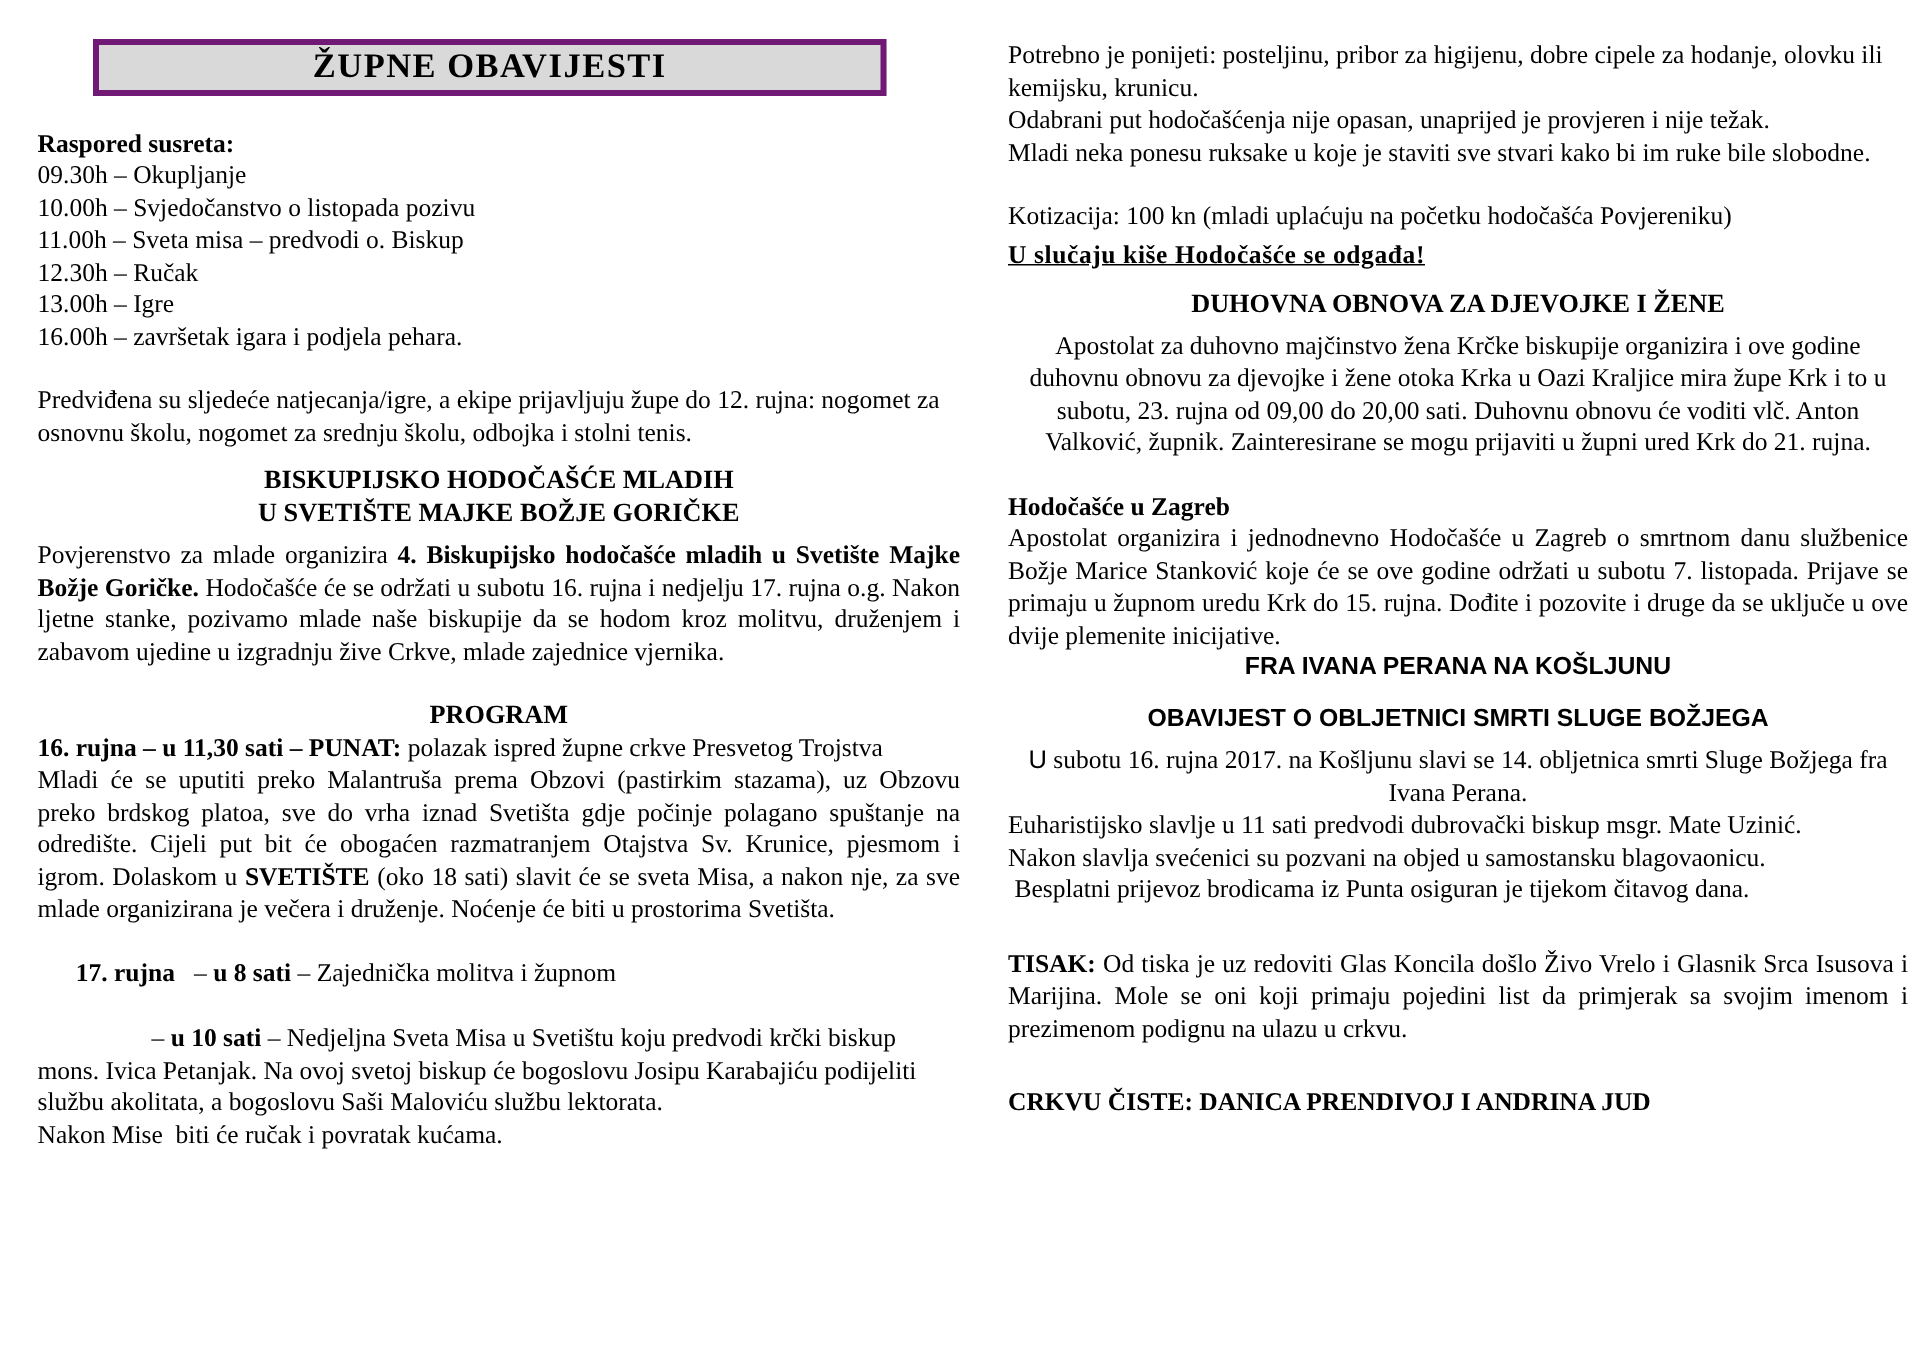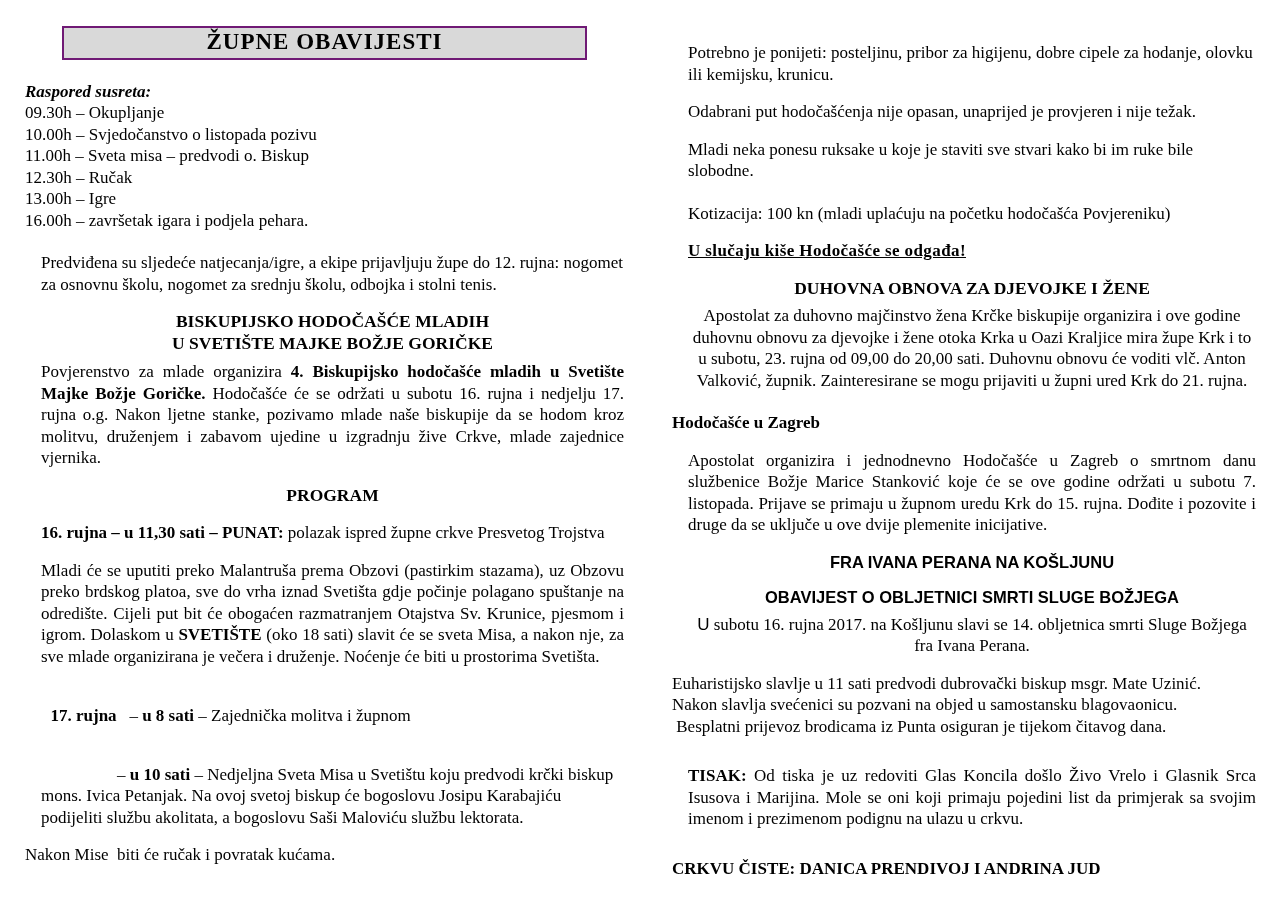--- a/index.html
+++ b/index.html
@@ -5,40 +5,40 @@
   html,body{margin:0;padding:0;}
   body{
     width:1288px;height:903px;background:#ffffff;color:#000000;
     font-family:"Liberation Serif","DejaVu Serif",serif;
     font-size:17px;line-height:21.5px;overflow:hidden;
   }
   .page{display:flex;gap:32px;padding:26px 16px 0 25px;box-sizing:border-box;}
   .col{box-sizing:border-box;}
   .col-left{width:615px;}
   .col-right{width:600px;}
-  p{margin:16px;}
+  p{margin:0;}
   .just{text-align:justify;}
   .mt4{margin-top:4px;}
-  .mt5{margin-top:5px;}
+  .mt5{margin-top:21px;}
   .mt6{margin-top:6px;text-align:center;}
   .mt7{margin-top:7px;}
   .mt10{margin-top:10px;}
   .mt12{margin-top:12px;}
   .mt14{margin-top:14px;}
   .mt21{margin-top:21px;}
   .mt28{margin-top:28px;}
   .bold{font-weight:bold;}
   .h-center{text-align:center;font-weight:bold;font-size:17.5px;}
   .title-box{
     width:521px;margin-left:37px;margin-bottom:13px;
-    border:2px solid #701a75;background:#d9d9d9;
+    border:4px solid #701a75;background:#d9d9d9;
     text-align:center;font-weight:bold;font-size:23px;
     letter-spacing:1px;padding:3px 0 5px 0;
   }
-  .sched-label{font-weight:bold;font-style:italic;margin-top:21px;}
+  .sched-label{font-weight:bold;margin-top:21px;}
   .pre{white-space:pre-wrap;}
   .indent{text-indent:76px;}
   .rain{font-weight:bold;text-decoration:underline;letter-spacing:0.4px;}
   .sans{font-family:"Liberation Sans","DejaVu Sans",sans-serif;font-size:16.5px;line-height:21px;}
   .sans-initial{font-family:"Liberation Sans","DejaVu Sans",sans-serif;}
 </style>
 </head>
 <body>
 
 <div class="page">

